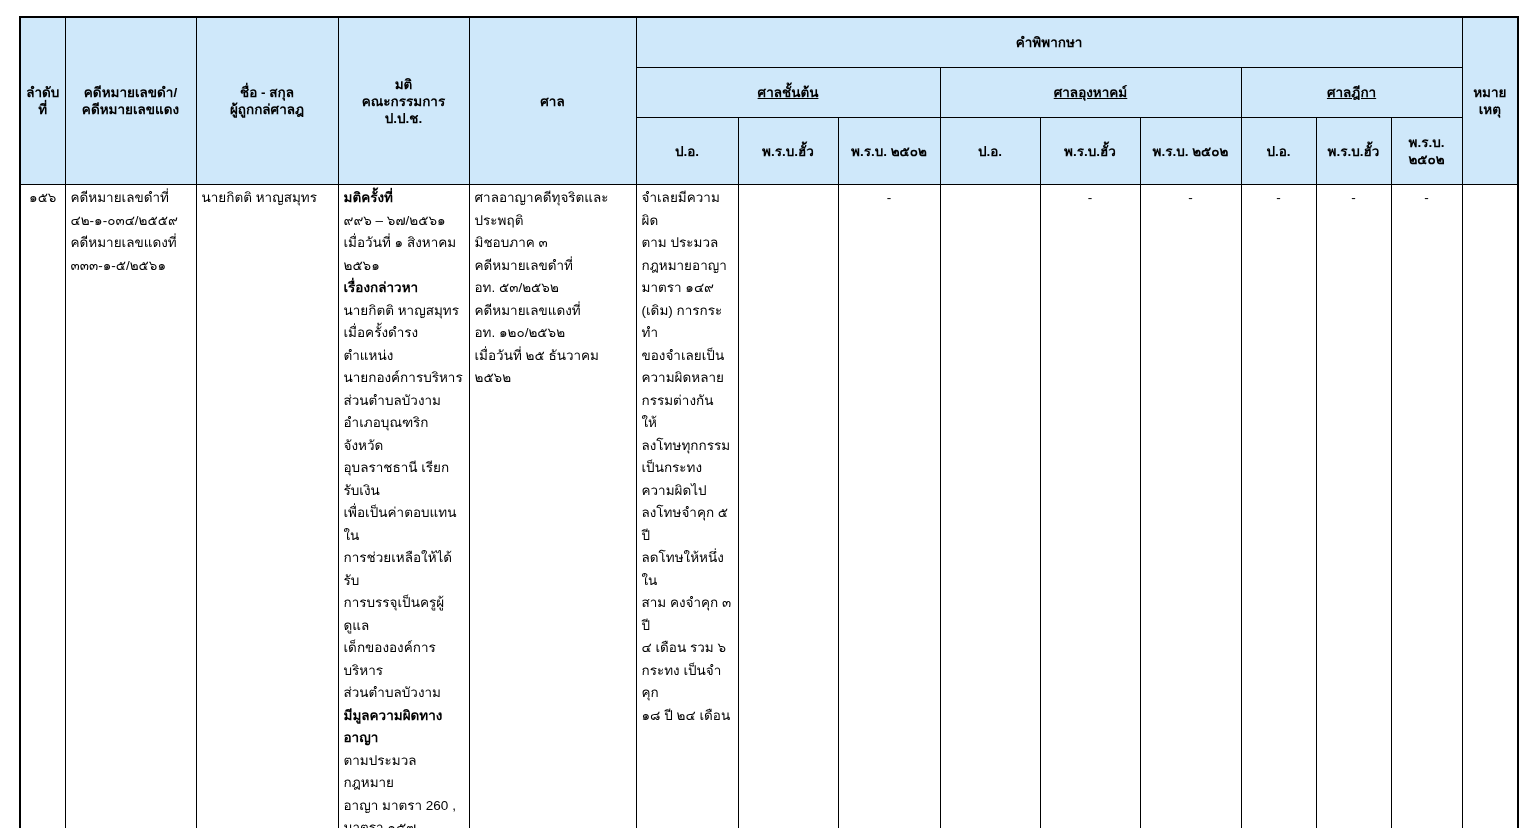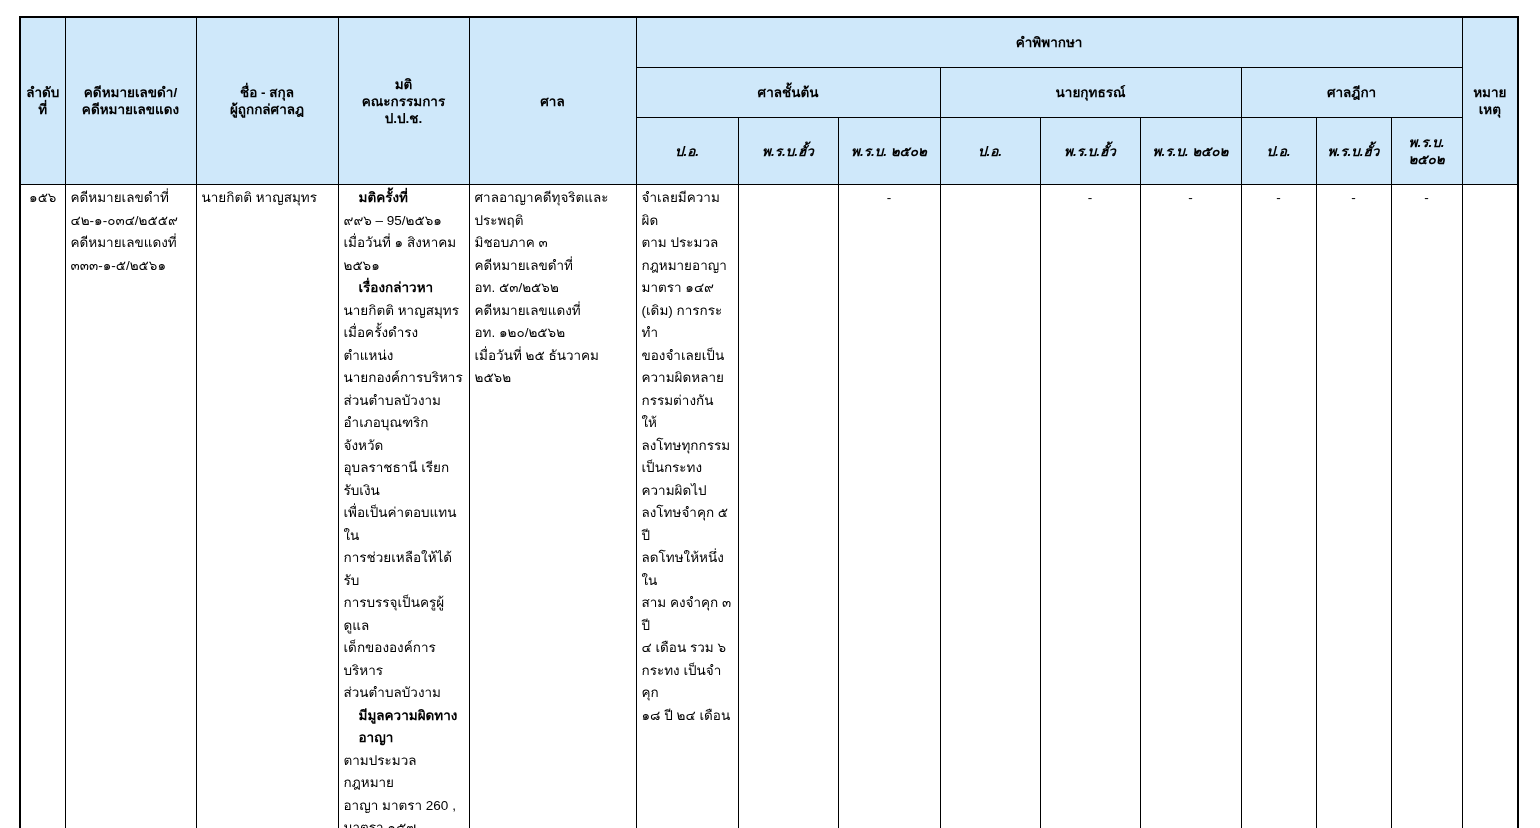--- a/index.html
+++ b/index.html
@@ -42,24 +42,24 @@
     background: #ffffff;
     font-size: 13.5px;
     line-height: 22.5px;
     vertical-align: top;
     text-align: left;
     padding: 2px 5px;
     white-space: pre-line;
   }
   td.center { text-align: center; }
   .res-block { white-space: pre-line; }
-  .res-block.bold { font-weight: bold; margin-left: 15px; }
+  .res-block.bold { font-weight: bold; }
   .hdr-row-1 { height: 29px; }
-  .hdr-row-2 { height: 29px; }
-  .hdr-row-3 { height: 42px; font-style: italic; }
+  .hdr-row-2 { height: 29px; text-decoration: underline; }
+  .hdr-row-3 { height: 42px; }
   .data-row td { height: 712px; }
 </style>
 </head>
 <body>
 
 <table class="doc-table">
   <colgroup>
     <col style="width:45px">
     <col style="width:131px">
     <col style="width:142px">
@@ -87,21 +87,21 @@
       <th rowspan="3">มติ
 คณะกรรมการ
 ป.ป.ช.</th>
       <th rowspan="3">ศาล</th>
       <th colspan="9">คำพิพากษา</th>
       <th rowspan="3">หมาย
 เหตุ</th>
     </tr>
     <tr class="hdr-row-2">
       <th colspan="3">ศาลชั้นต้น</th>
-      <th colspan="3">นายกุทธรณ์</th>
+      <th colspan="3">ศาลอุงหาคม์</th>
       <th colspan="3">ศาลฎีกา</th>
     </tr>
     <tr class="hdr-row-3">
       <th>ป.อ.</th>
       <th>พ.ร.บ.ฮั้ว</th>
       <th>พ.ร.บ. ๒๕๐๒</th>
       <th>ป.อ.</th>
       <th>พ.ร.บ.ฮั้ว</th>
       <th>พ.ร.บ. ๒๕๐๒</th>
       <th>ป.อ.</th>
@@ -110,21 +110,21 @@
     </tr>
   </thead>
   <tbody>
     <tr class="data-row">
       <td class="center">๑๕๖</td>
       <td>คดีหมายเลขดำที่
 ๔๒-๑-๐๓๔/๒๕๕๙
 คดีหมายเลขแดงที่
 ๓๓๓-๑-๕/๒๕๖๑</td>
       <td>นายกิตติ หาญสมุทร</td>
-      <td><div><div class="res-block bold">มติครั้งที่</div><div class="res-block">๙๙๖ – 95/๒๕๖๑
+      <td><div><div class="res-block bold">มติครั้งที่</div><div class="res-block">๙๙๖ – ๖๗/๒๕๖๑
 เมื่อวันที่ ๑ สิงหาคม
 ๒๕๖๑</div><div class="res-block bold">เรื่องกล่าวหา</div><div class="res-block">นายกิตติ หาญสมุทร
 เมื่อครั้งดำรงตำแหน่ง
 นายกองค์การบริหาร
 ส่วนตำบลบัวงาม
 อำเภอบุณฑริก จังหวัด
 อุบลราชธานี เรียกรับเงิน
 เพื่อเป็นค่าตอบแทนใน
 การช่วยเหลือให้ได้รับ
 การบรรจุเป็นครูผู้ดูแล

